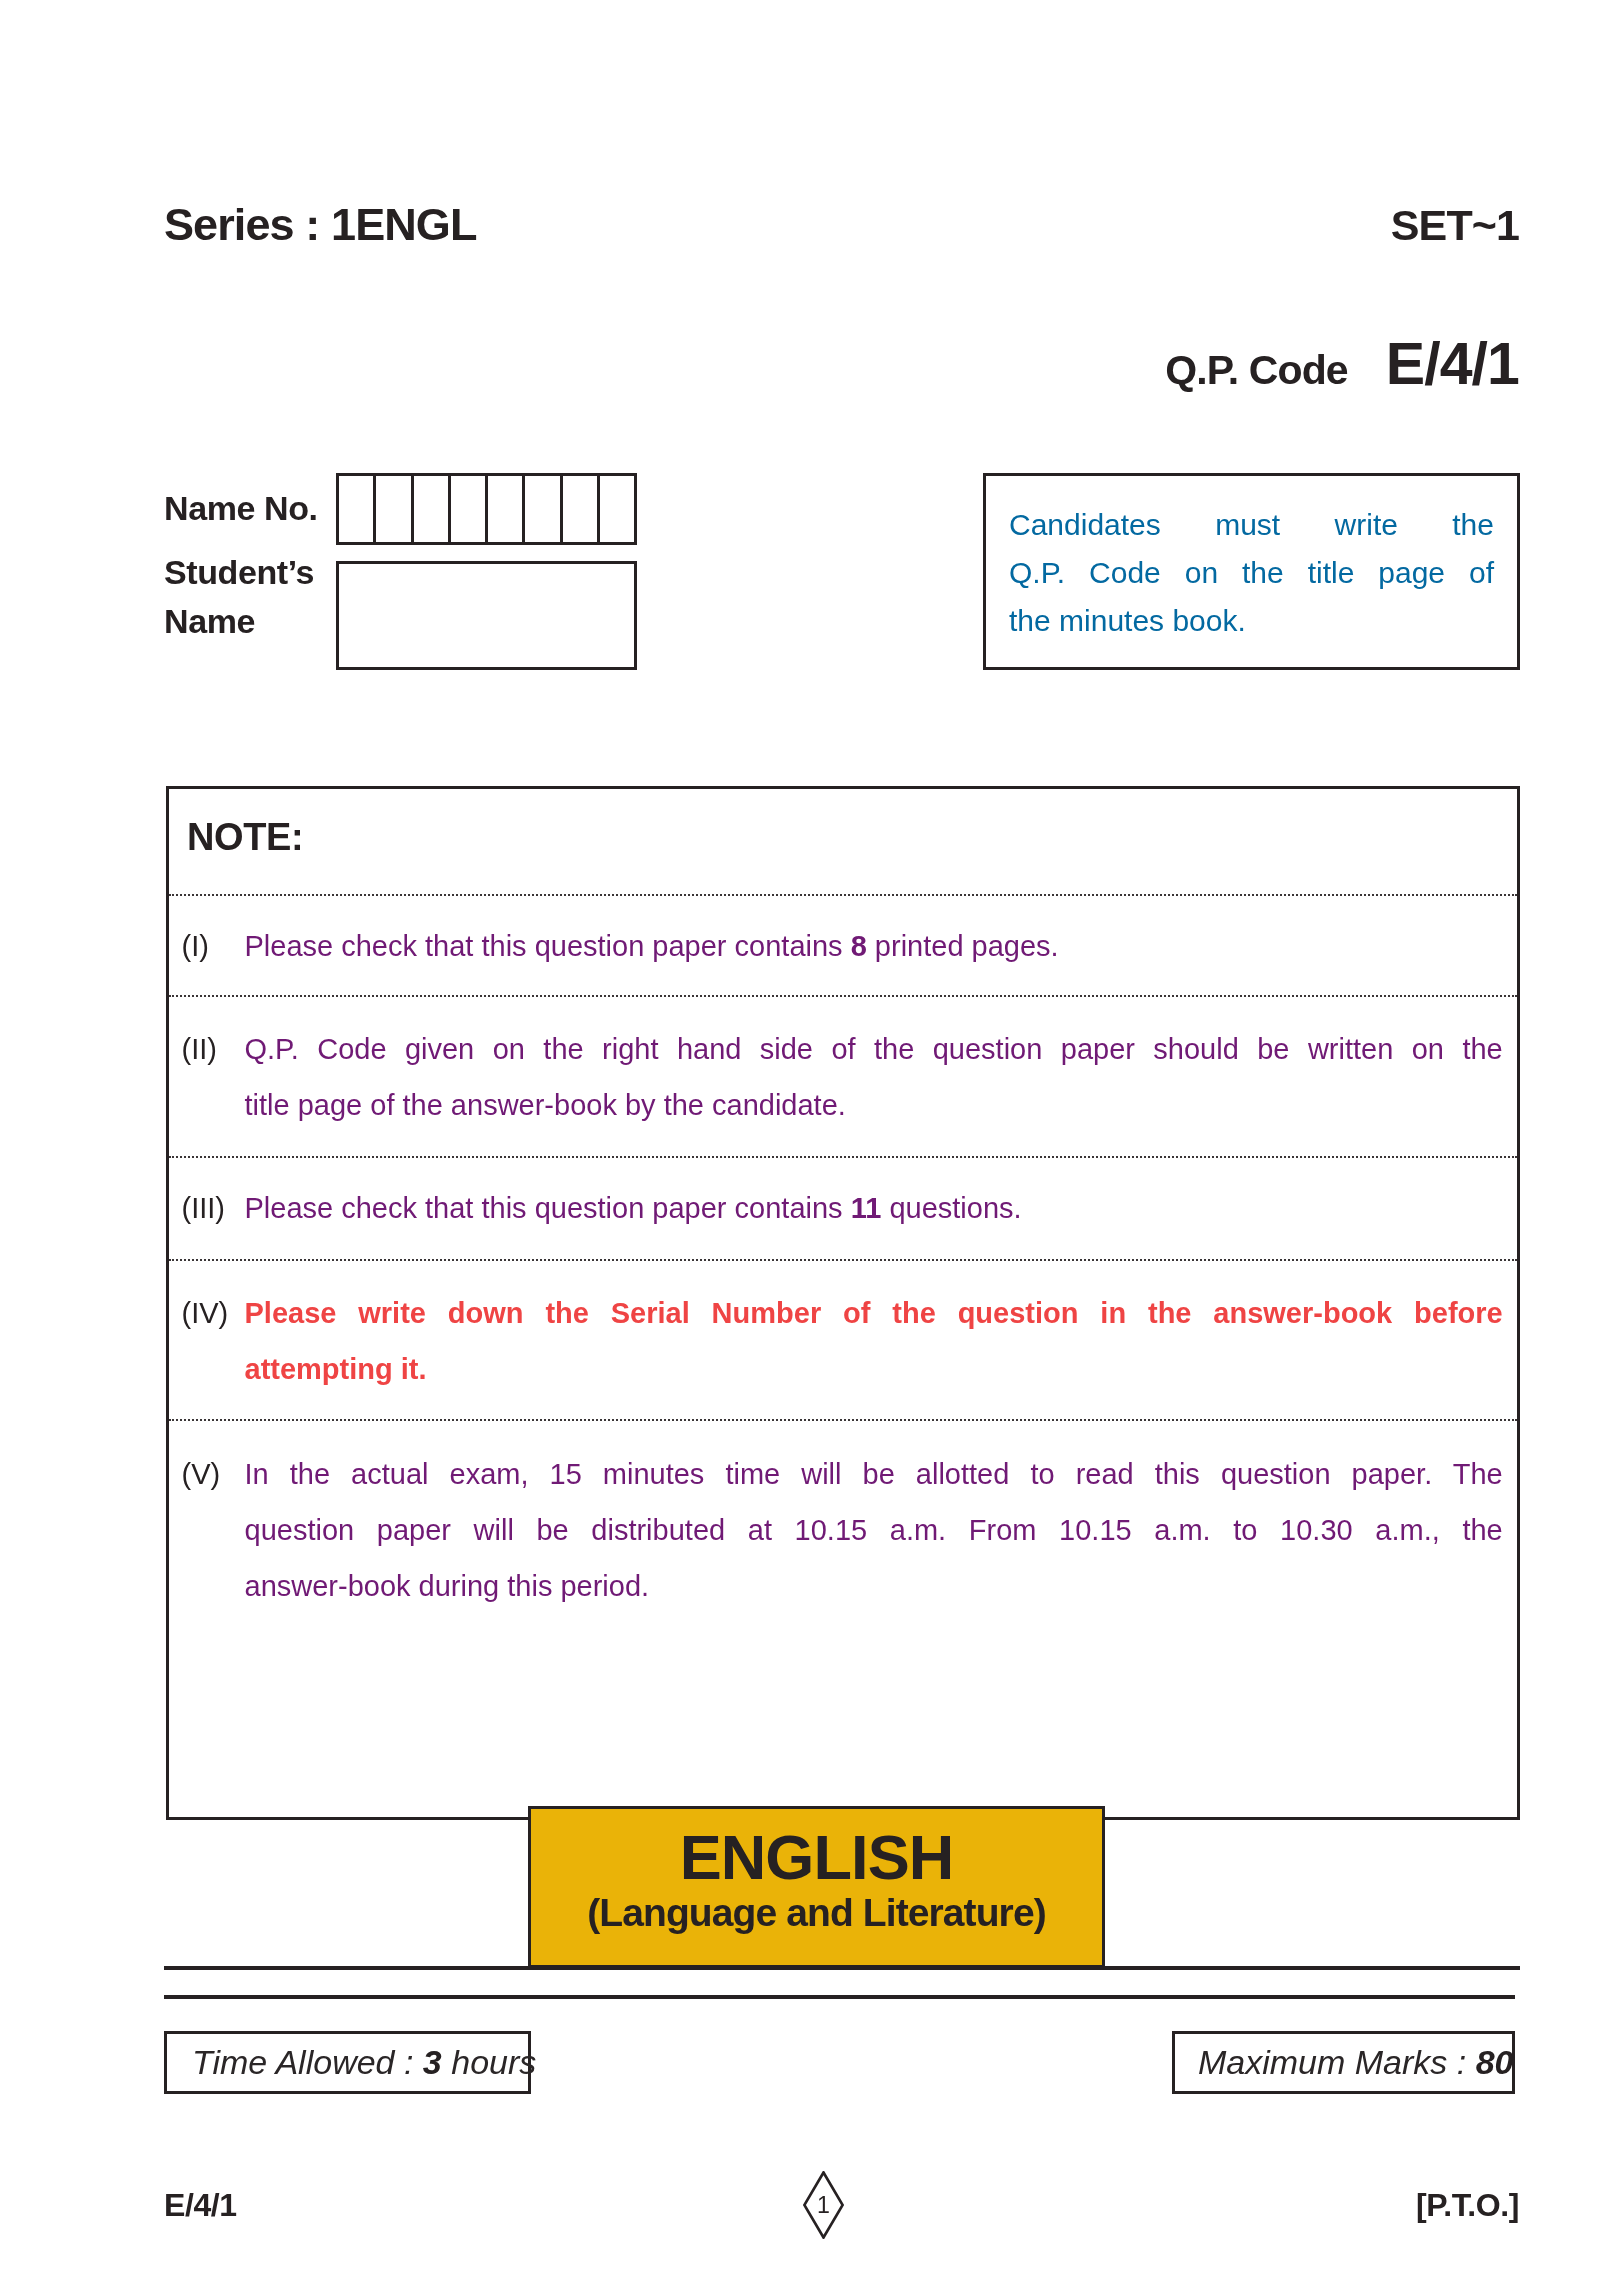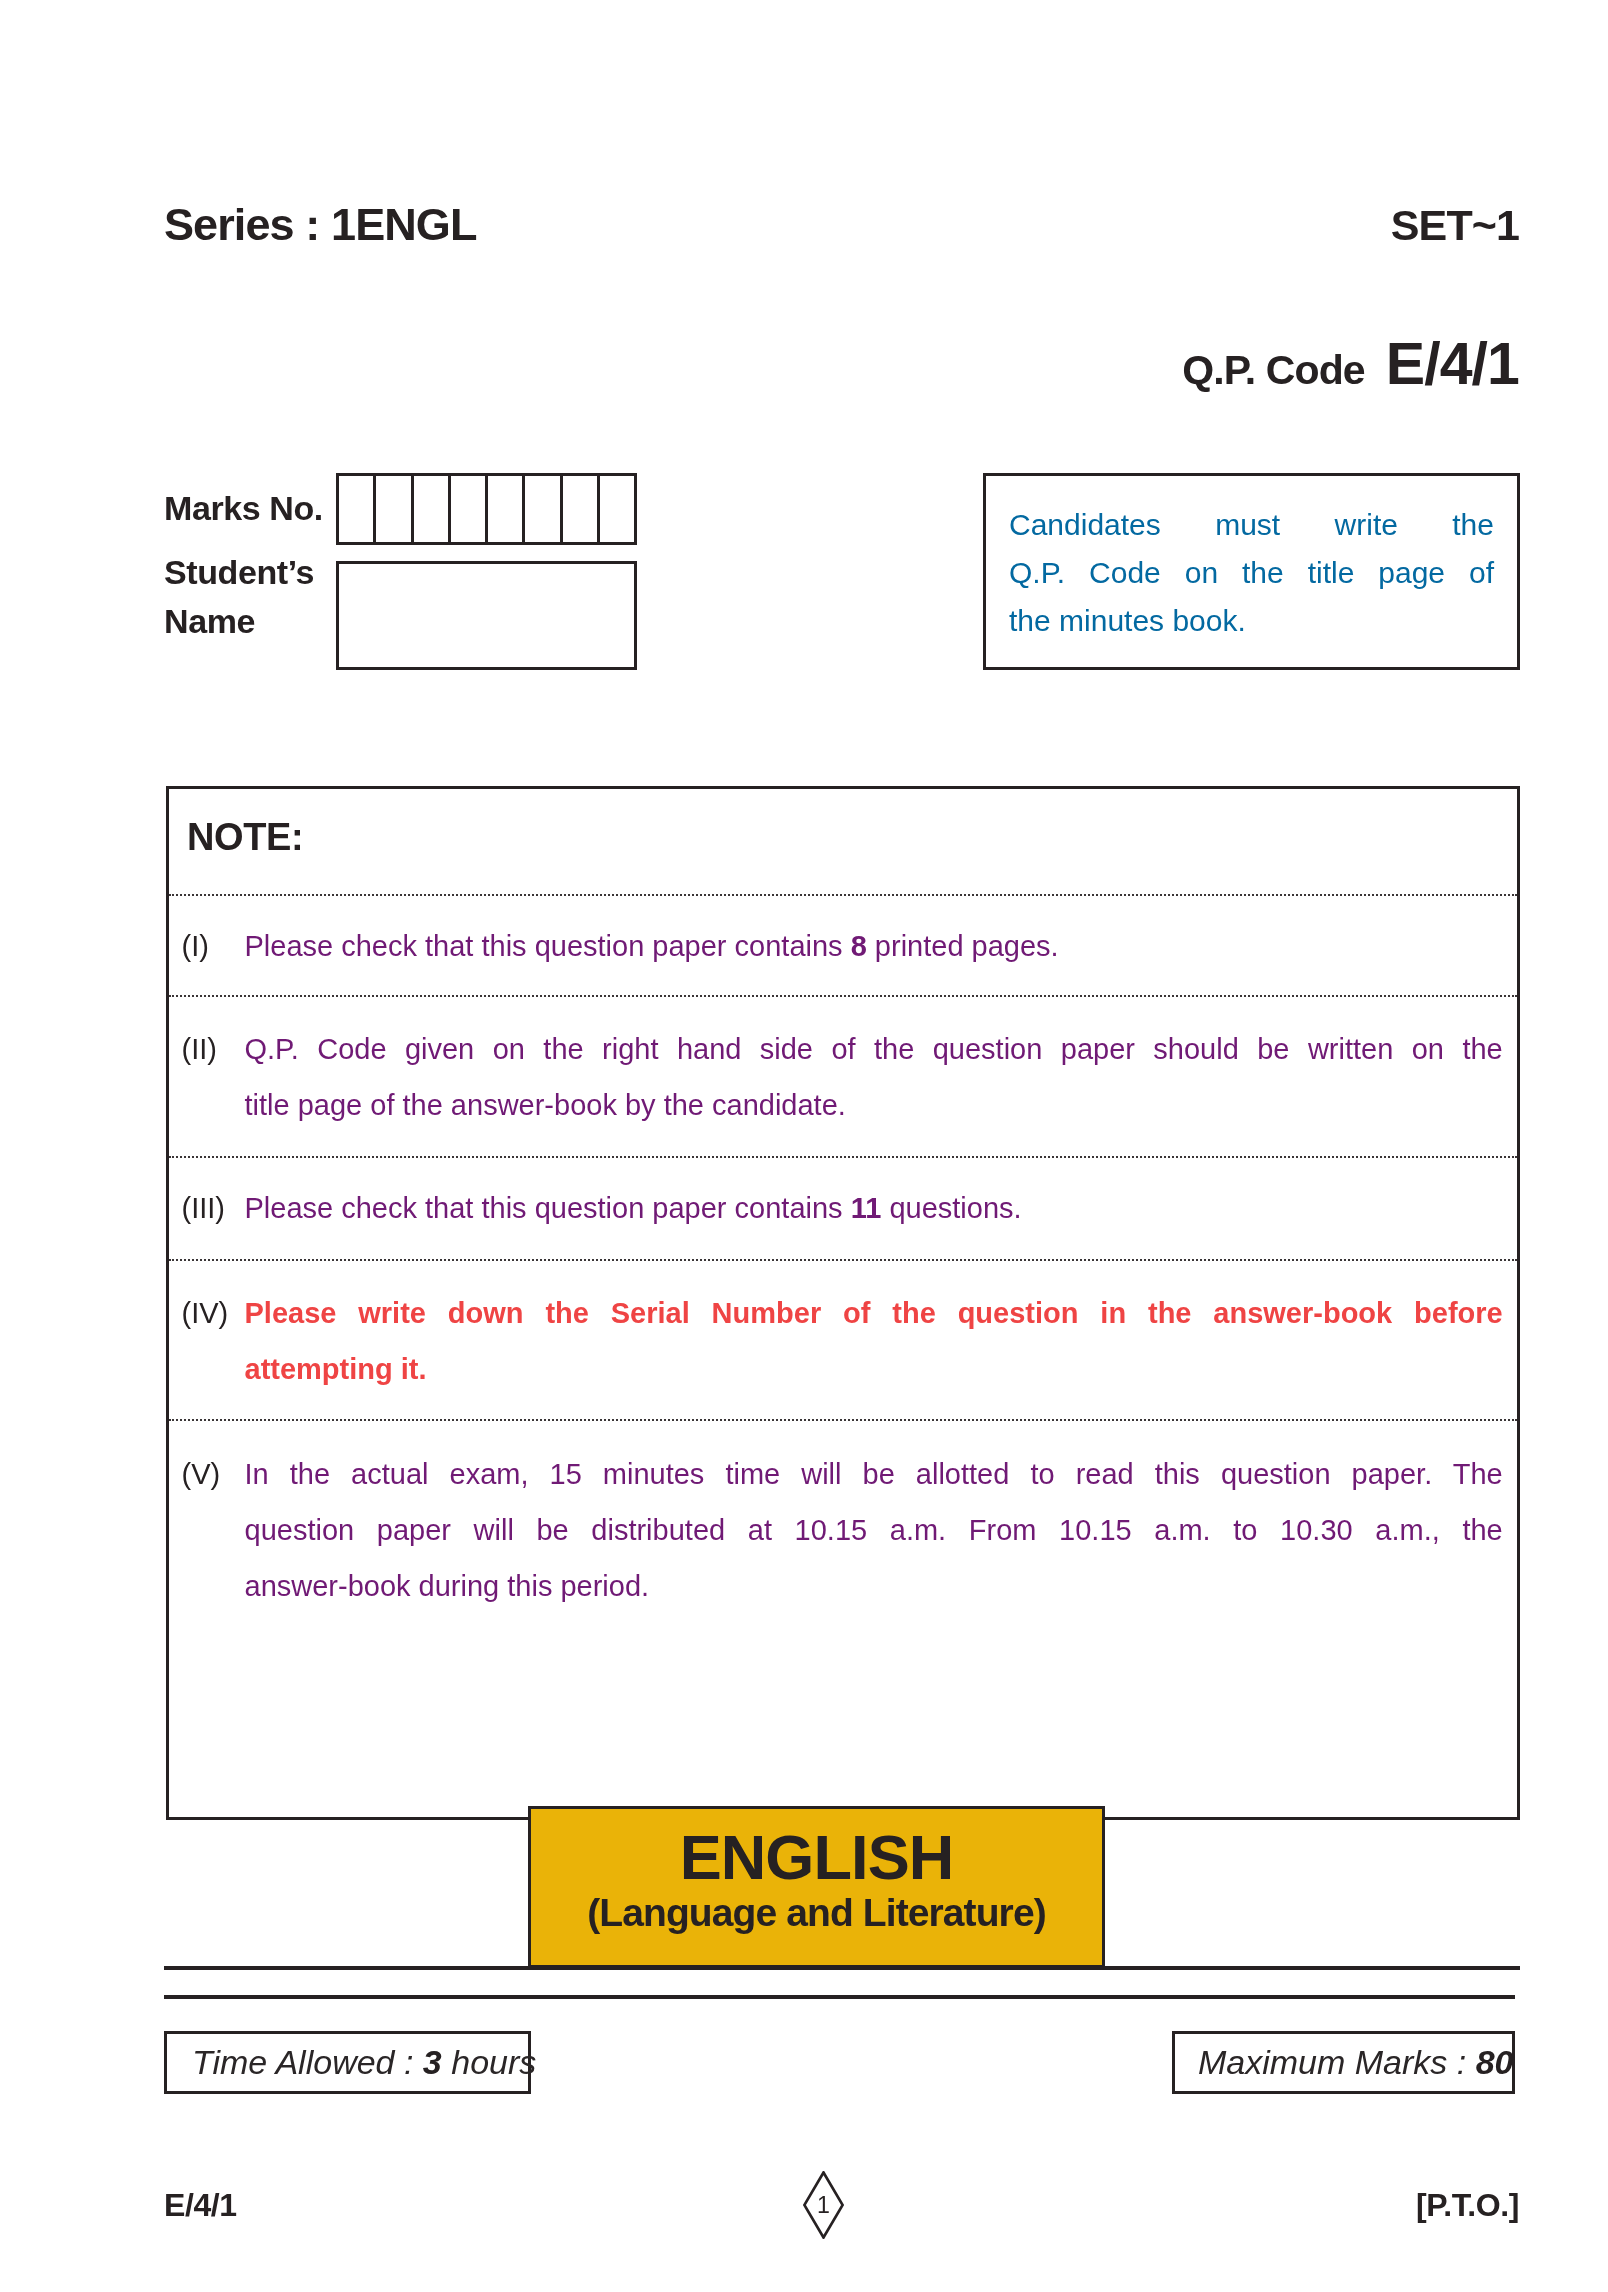--- a/index.html
+++ b/index.html
@@ -8,21 +8,21 @@
     width:1608px;height:2293px;
     background:#fff;
     font-family:"Liberation Sans","DejaVu Sans",sans-serif;
     color:#262122;
     overflow:hidden;
   }
   .abs{position:absolute;}
   
   .series{left:164px;top:199px;font-size:45px;font-weight:bold;letter-spacing:-0.9px;}
   .set{right:89px;top:201px;font-size:43px;font-weight:bold;letter-spacing:-0.9px;}
-  .qpline{right:89px;top:330px;display:flex;align-items:baseline;gap:21px;}
+  .qpline{right:89px;top:330px;display:flex;align-items:baseline;gap:38px;}
   .qplabel{font-size:41px;font-weight:bold;letter-spacing:-0.9px;}
   .qpvalue{font-size:59px;font-weight:bold;letter-spacing:-0.9px;}
   
   .rolllabel{left:164px;top:489px;font-size:34px;font-weight:bold;letter-spacing:-0.4px;}
   .rollgrid{left:336px;top:473px;width:301px;height:72px;border:3.6px solid #262122;display:flex;box-sizing:border-box;background:#fff;}
   .rollgrid .cell{flex:1;border-right:3.6px solid #262122;}
   .rollgrid .cell:last-child{border-right:none;}
   .namelabel{left:164px;top:548px;font-size:34px;font-weight:bold;line-height:1.45;white-space:pre-line;letter-spacing:-0.4px;}
   .namebox{left:336px;top:561px;width:301px;height:109px;border:3.6px solid #262122;box-sizing:border-box;background:#fff;}
   .candbox{left:983px;top:473px;width:537px;height:197px;border:3.6px solid #262122;box-sizing:border-box;padding:25px 23px 0 23px;background:#fff;}
@@ -66,21 +66,21 @@
 
 <div class="page">
 
   <div class="abs series">Series : 1ENGL</div>
   <div class="abs set">SET~1</div>
   <div class="abs qpline">
     <span class="qplabel">Q.P. Code</span>
     <span class="qpvalue">E/4/1</span>
   </div>
 
-  <div class="abs rolllabel">Marks No.</div>
+  <div class="abs rolllabel">Name No.</div>
   <div class="abs rollgrid">
       <div class="cell"></div>
       <div class="cell"></div>
       <div class="cell"></div>
       <div class="cell"></div>
       <div class="cell"></div>
       <div class="cell"></div>
       <div class="cell"></div>
       <div class="cell"></div>
     </div>

